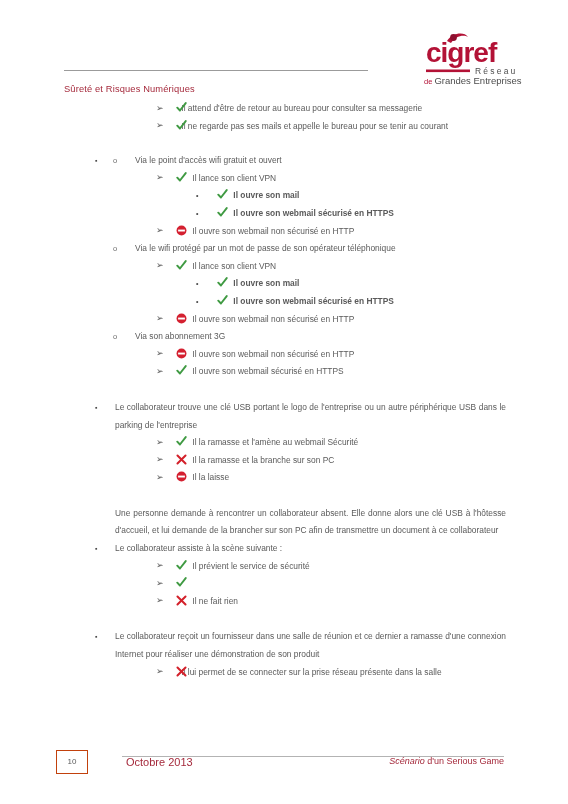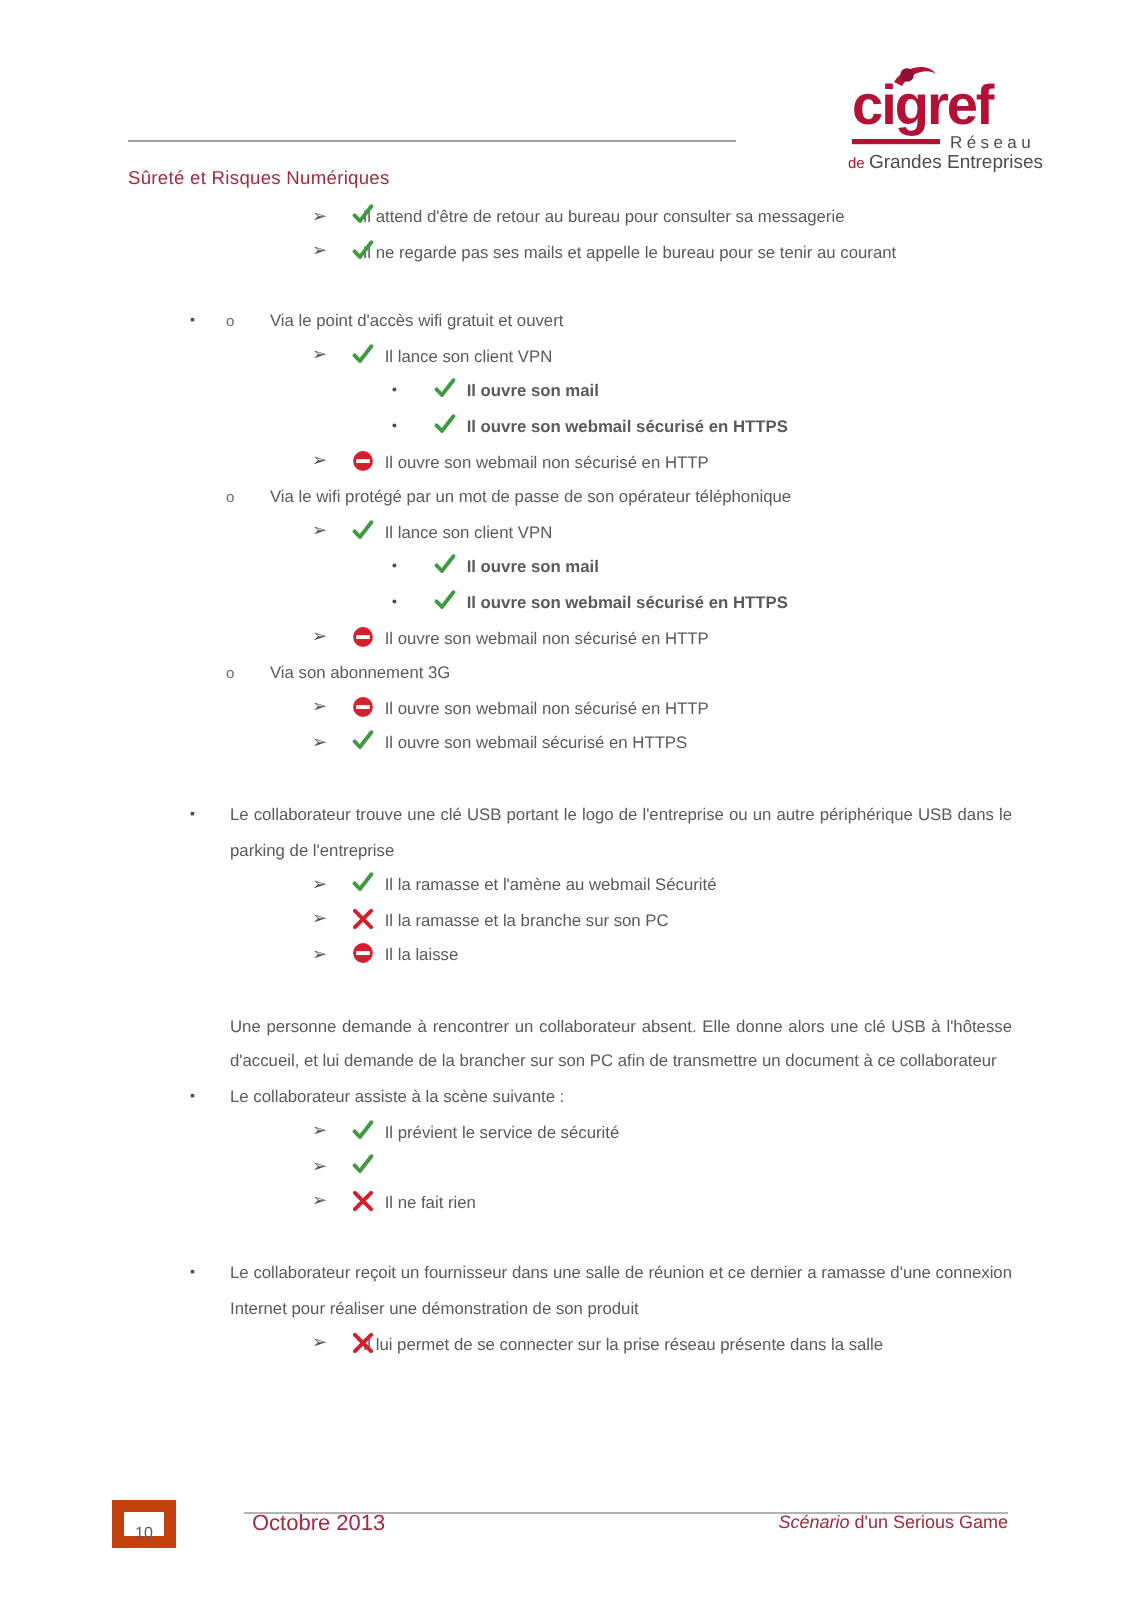--- a/index.html
+++ b/index.html
@@ -163,21 +163,21 @@
     width: 382px;
     height: 1px;
     background: #b3b3b3;
   }
   .page-box {
     position: absolute;
     left: 56px;
     top: 750px;
     width: 32px;
     height: 24px;
-    border: 6px solid #c2410c;
+    border: 1px solid #c2410c;
     box-sizing: border-box;
   }
   .page-num {
     position: absolute;
     left: 0; right: 0;
     top: 6px;
     text-align: center;
     font-size: 8px;
     color: #5a5a5a;
   }

